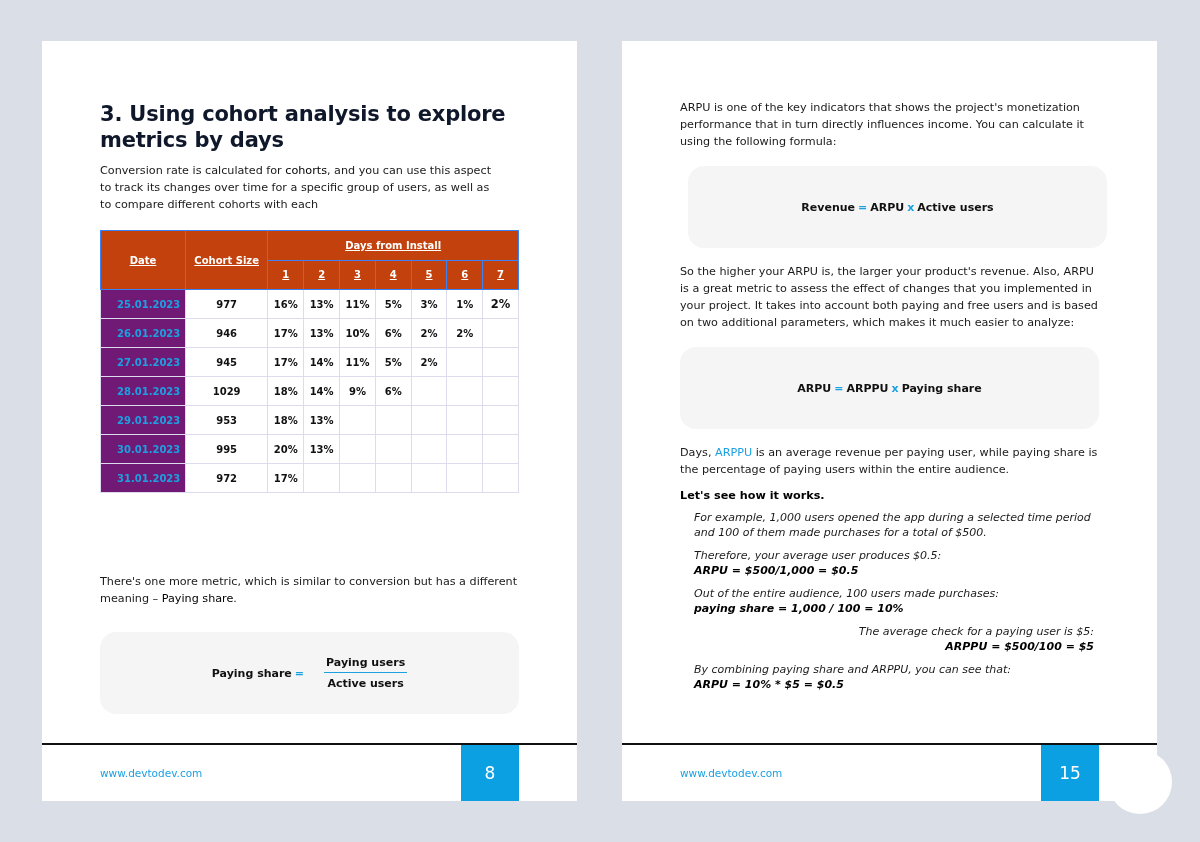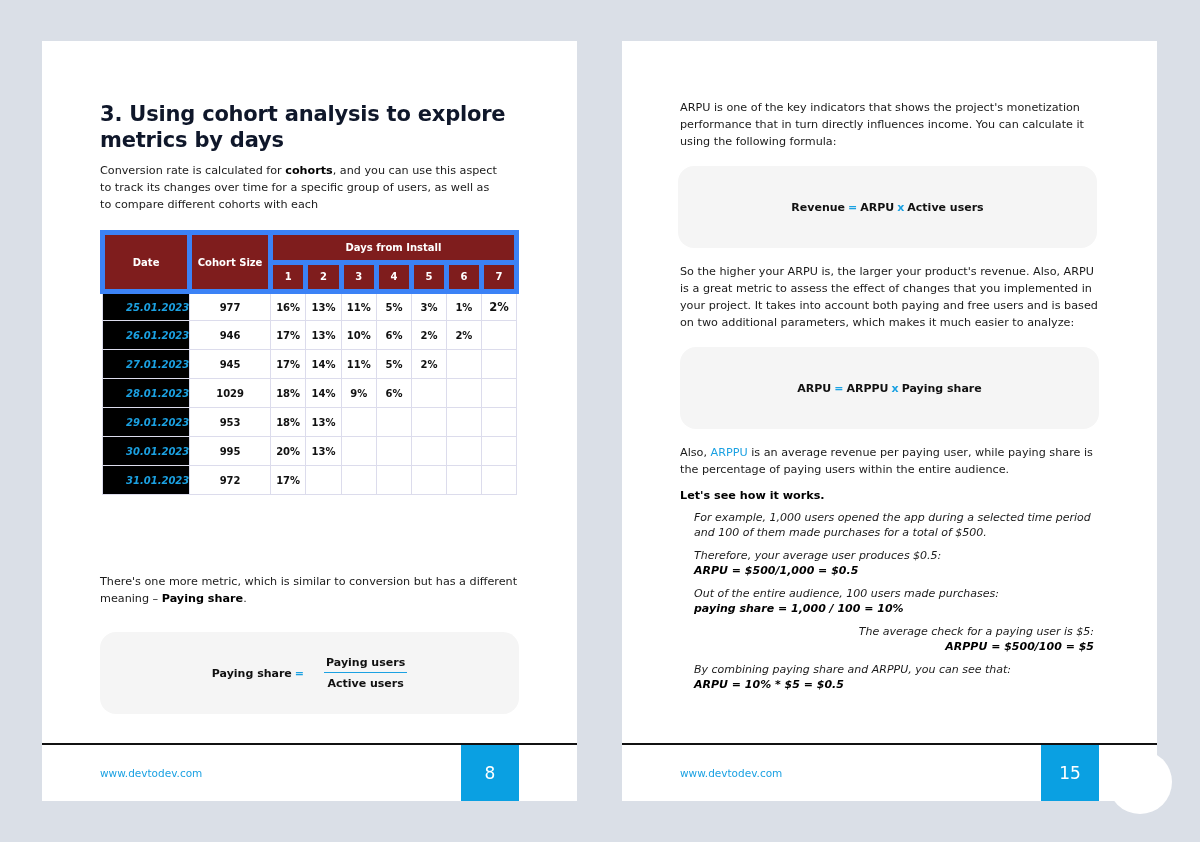--- a/index.html
+++ b/index.html
@@ -4,27 +4,27 @@
   <style>
     * { box-sizing: border-box; margin: 0; padding: 0; }
     html, body { width: 1200px; height: 842px; background: #dadfe7; overflow: hidden; }
     body { position: relative; font-family: "DejaVu Sans", "Liberation Sans", sans-serif; color: #111; }
     .page { position: absolute; top: 41px; width: 535px; height: 760px; background: #fff; }
     .page-left { left: 42px; }
     .page-right { left: 622px; }
 
     .title { position: absolute; left: 58px; top: 60px; width: 420px; font-size: 21px; font-weight: bold; line-height: 26px; color: #0f172a; letter-spacing: -0.2px; }
     .para { position: absolute; font-size: 11.2px; line-height: 17px; color: #1a1a1a; }
-    .para b { font-weight: bold; color: #000; }
+    .para b { font-weight: normal; color: #000; }
     .accent { color: #1ba1e2; }
 
     table.cohort { position: absolute; left: 58px; top: 189px; width: 419px; border-collapse: collapse; font-size: 10px; }
-    table.cohort th { background: #7f1d1d; color: #fff; font-weight: bold; text-align: center; height: 29.5px; border: 5px solid #3b82f6; }
+    table.cohort th { background: #c2410c; color: #fff; font-weight: bold; text-align: center; height: 29.5px; border: 1px solid #3b82f6; text-decoration: underline; }
     table.cohort td { height: 29px; text-align: center; font-weight: bold; border: 1px solid #dcdcec; color: #111; }
-    table.cohort td.date { background: #000000; color: #1ba1e2; text-align: left; padding-left: 23px; width: 85px; font-style: italic; }
+    table.cohort td.date { background: #701a75; color: #1ba1e2; text-align: left; padding-left: 16px; width: 85px; }
     table.cohort td.size { width: 83px; }
     table.cohort td.day { width: 36px; }
 
     .formula-box { position: absolute; background: #f5f5f5; border-radius: 16px; display: flex; align-items: center; justify-content: center; font-size: 11px; font-weight: bold; color: #111; }
     .fraction { display: inline-flex; flex-direction: column; align-items: center; margin-left: 20px; }
     .fraction .num { padding: 0 2px 3px; border-bottom: 1.5px solid #1ba1e2; }
     .fraction .den { padding-top: 4px; }
     .eq { color: #1ba1e2; margin: 0 3px; }
 
     .footer-line { position: absolute; left: 0; right: 0; top: 702px; height: 2px; background: #111; }
@@ -155,39 +155,39 @@
   </div>
 
   <div class="footer-line"></div>
   <a class="footer-url">www.devtodev.com</a>
   <div class="page-num">8</div>
 </div>
 
 <div class="page page-right">
   <p class="para" style="left:58px; top:58px; width:420px;">ARPU is one of the key indicators that shows the project's monetization performance that in turn directly influences income. You can calculate it using the following formula:</p>
 
-  <div class="formula-box" style="left:56px; top:125px; width:419px; height:82px;">
+  <div class="formula-box" style="left:66px; top:125px; width:419px; height:82px;">
     <span>Revenue</span>
     <span class="eq">=</span>
     <span>ARPU</span>
     <span class="eq">x</span>
     <span>Active users</span>
   </div>
 
   <p class="para" style="left:58px; top:222px; width:420px;">So the higher your ARPU is, the larger your product's revenue. Also, ARPU is a great metric to assess the effect of changes that you implemented in your project. It takes into account both paying and free users and is based on two additional parameters, which makes it much easier to analyze:</p>
 
   <div class="formula-box" style="left:58px; top:306px; width:419px; height:82px;">
     <span>ARPU</span>
     <span class="eq">=</span>
     <span>ARPPU</span>
     <span class="eq">x</span>
     <span>Paying share</span>
   </div>
 
-  <p class="para" style="left:58px; top:403px; width:420px;"><span>Also, </span><a class="accent">ARPPU</a><span> is an average revenue per paying user, while paying share is the percentage of paying users within the entire audience.</span></p>
+  <p class="para" style="left:58px; top:403px; width:420px;"><span>Days, </span><a class="accent">ARPPU</a><span> is an average revenue per paying user, while paying share is the percentage of paying users within the entire audience.</span></p>
 
   <p class="para" style="left:58px; top:446px; font-weight:bold; color:#000;">Let's see how it works.</p>
 
   <div class="example" style="top:469px;">
     <div>For example, 1,000 users opened the app during a selected time period and 100 of them made purchases for a total of $500.</div>
   </div>
   <div class="example" style="top:507px;">
     <div>Therefore, your average user produces $0.5:</div>
     <div class="calc">ARPU = $500/1,000 = $0.5</div>
   </div>

